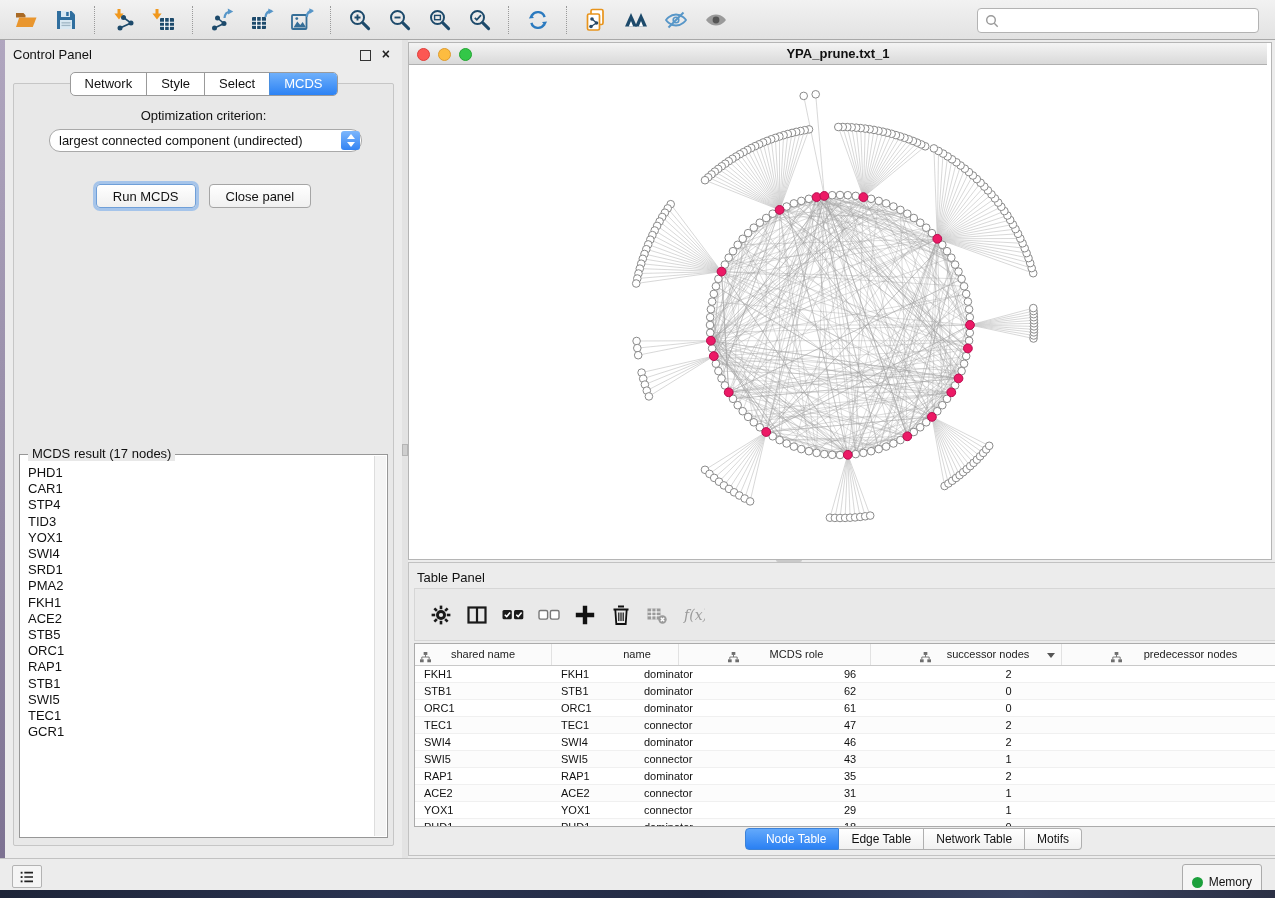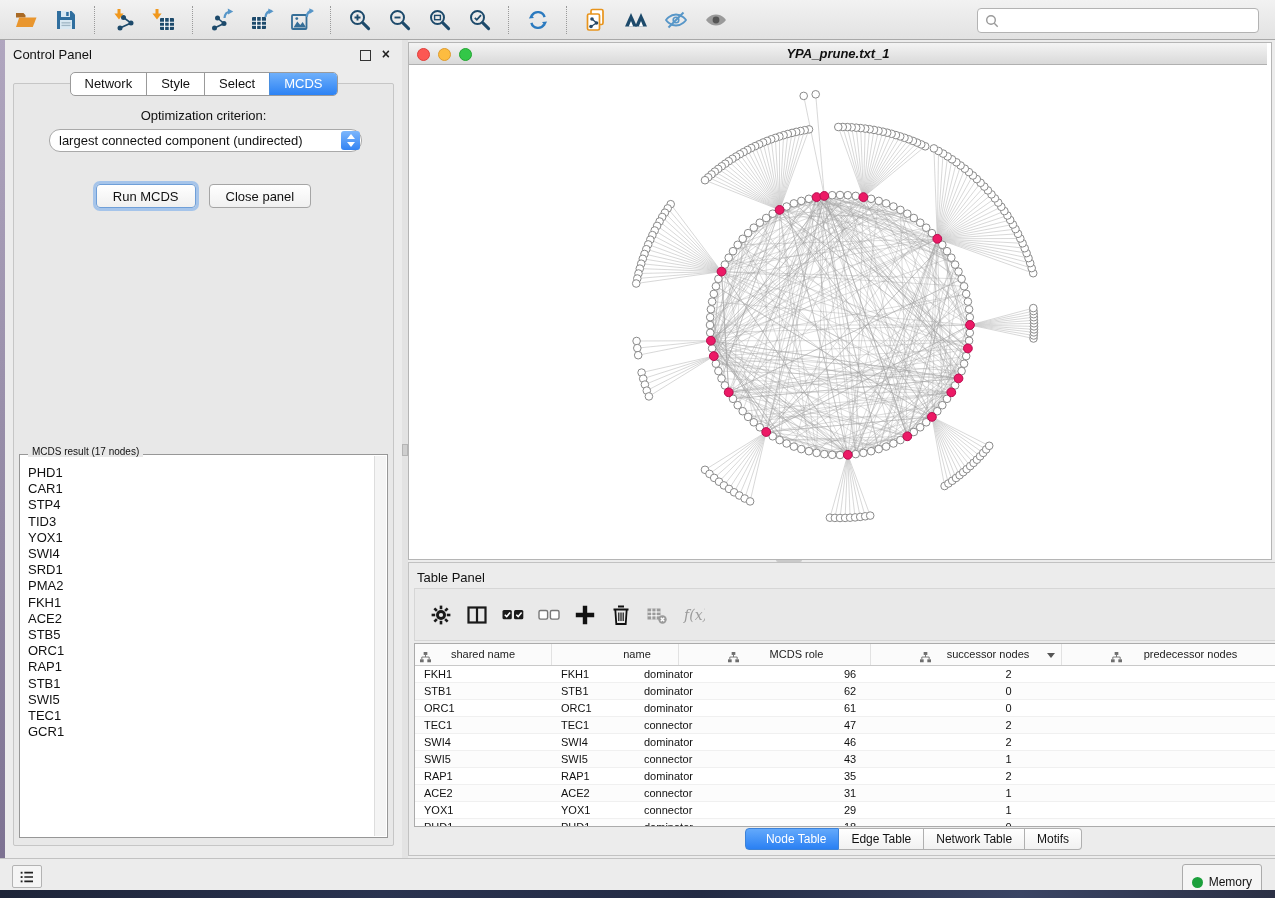--- a/index.html
+++ b/index.html
@@ -43,33 +43,33 @@
                background:linear-gradient(#7db7fc,#3383f3);}
   .opt-stepper .up,.opt-stepper .dn{position:absolute;left:50%;transform:translateX(-50%);
                width:0;height:0;border-left:4px solid transparent;border-right:4px solid transparent;}
   .opt-stepper .up{top:3px;border-bottom:5px solid #fff;}
   .opt-stepper .dn{bottom:3px;border-top:5px solid #fff;}
   .btn-row{position:absolute;top:100px;left:0;right:0;display:flex;justify-content:center;gap:13px;}
   .btn{font-size:13px;height:24px;padding:0 16px;background:linear-gradient(#ffffff,#f0f0f0);
        border:1px solid #a5a5a5;border-radius:4px;cursor:pointer;color:#111;}
   .btn.default{border:1px solid #6f9fd8;box-shadow:0 0 0 3px rgba(110,165,235,.55);}
   .result-box{position:absolute;left:5px;right:5px;top:370px;bottom:7px;border:1px solid #979797;background:#fff;}
-  .result-legend{position:absolute;top:-9px;left:8px;background:#e8e8e8;padding:0 4px;font-size:10px;color:#111;}
+  .result-legend{position:absolute;top:-9px;left:8px;background:#e8e8e8;padding:0 4px;font-size:13px;color:#111;}
   .result-list{position:absolute;left:1px;right:12px;top:10px;bottom:1px;overflow:hidden;font-size:13px;color:#111;}
   .result-item{padding:0 0 0 7px;line-height:16.2px;}
   .result-scroll{position:absolute;right:1px;top:1px;bottom:1px;width:11px;background:#f4f4f4;border-left:1px solid #ddd;}
   
   .v-splitter{position:absolute;left:402px;top:40px;width:6px;height:818px;background:#e3e3e3;cursor:col-resize;}
   .v-grip{position:absolute;left:0;top:404px;width:6px;height:12px;background:#cfcfcf;border:1px solid #b5b5b5;box-sizing:border-box;}
   .h-grip{position:absolute;left:776px;top:557px;width:26px;height:5px;background:#c9c9c9;border-radius:2px;cursor:row-resize;}
   
   .network-panel{position:absolute;left:408px;top:42px;width:864px;height:518px;background:#fff;
                  border:1px solid #b5b5b5;box-sizing:border-box;}
   .nw-titlebar{position:absolute;left:0;top:0;right:4px;height:21px;
-               background:linear-gradient(#f4f4f4,#d9d9d9);border-bottom:1px solid #b0b0b0;font-style:italic;}
+               background:linear-gradient(#f4f4f4,#d9d9d9);border-bottom:1px solid #b0b0b0;}
   .nw-title{position:absolute;left:0;right:0;top:3px;text-align:center;font-size:13px;font-weight:bold;color:#111;}
   .tl{position:absolute;top:5px;width:11px;height:11px;border-radius:50%;cursor:pointer;}
   .tl.red{left:8px;background:#fc5753;border:1px solid #df3e3a;}
   .tl.yellow{left:29px;background:#fdbc40;border:1px solid #de9b2d;}
   .tl.green{left:50px;background:#33c748;border:1px solid #22a532;}
   .nw-canvas{position:absolute;left:0;right:0;top:21px;bottom:0;}
   
   .table-panel{position:absolute;left:408px;top:562px;width:1011px;height:294px;background:#ececec;
                border:1px solid #c2c2c2;box-sizing:border-box;}
   .tp-float{right:30px;} .tp-close{right:11px;}

